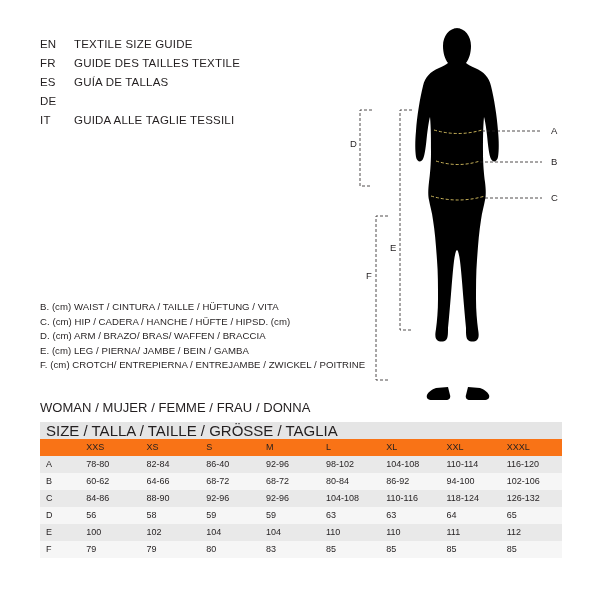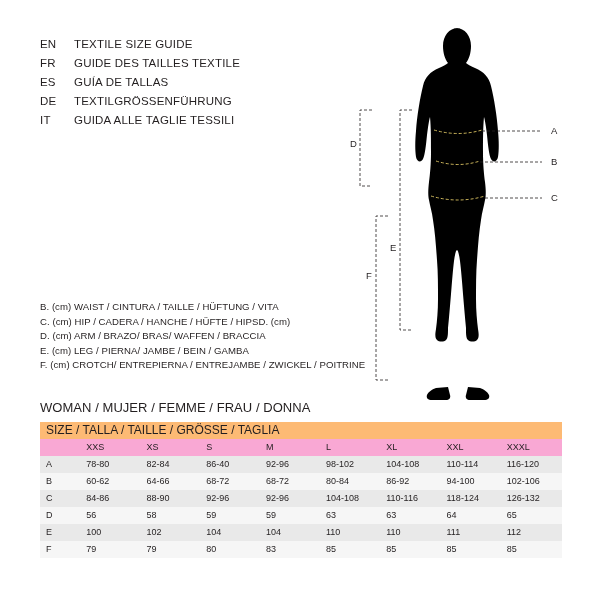--- a/index.html
+++ b/index.html
@@ -81,26 +81,26 @@
   }
   table td, table th {
     padding: 0;
     margin: 0;
     font-weight: normal;
     text-align: left;
     height: 17px;
     line-height: 17px;
   }
   .row-head td {
-    background: #fdba74;
-    font-size: 12px;
+    background: #e5e5e5;
+    font-size: 15px;
     padding-left: 6px;
   }
   .row-sub td {
-    background: #f9a8d4;
+    background: #f97316;
     font-size: 9px;
     padding-left: 6px;
   }
   .row-a td, .row-c td, .row-e td {
     background: #e9e9e9;
   }
   .row-b td, .row-d td, .row-f td {
     background: #f6f6f6;
   }
   tbody td {
@@ -138,21 +138,20 @@
     <div class="title-row">
       <div class="title-lang">FR</div>
       <div class="title-text">GUIDE DES TAILLES TEXTILE</div>
     </div>
     <div class="title-row">
       <div class="title-lang">ES</div>
       <div class="title-text">GUÍA DE TALLAS</div>
     </div>
     <div class="title-row">
       <div class="title-lang">DE</div>
-      <div class="title-text">TEXTILGRÖSSENFÜHRUNG</div>
     </div>
     <div class="title-row">
       <div class="title-lang">IT</div>
       <div class="title-text">GUIDA ALLE TAGLIE TESSILI</div>
     </div>
   </div>
 
   <div class="figure">
     <svg width="250" height="390" viewBox="0 0 250 390" xmlns="http://www.w3.org/2000/svg">
 

